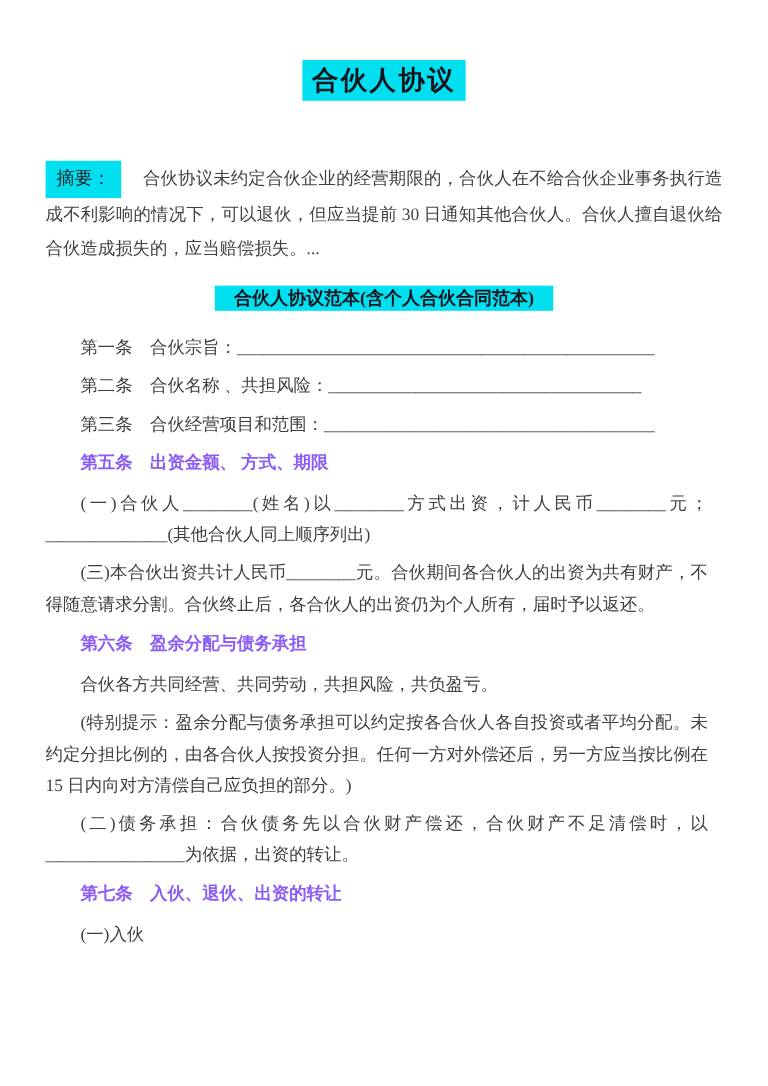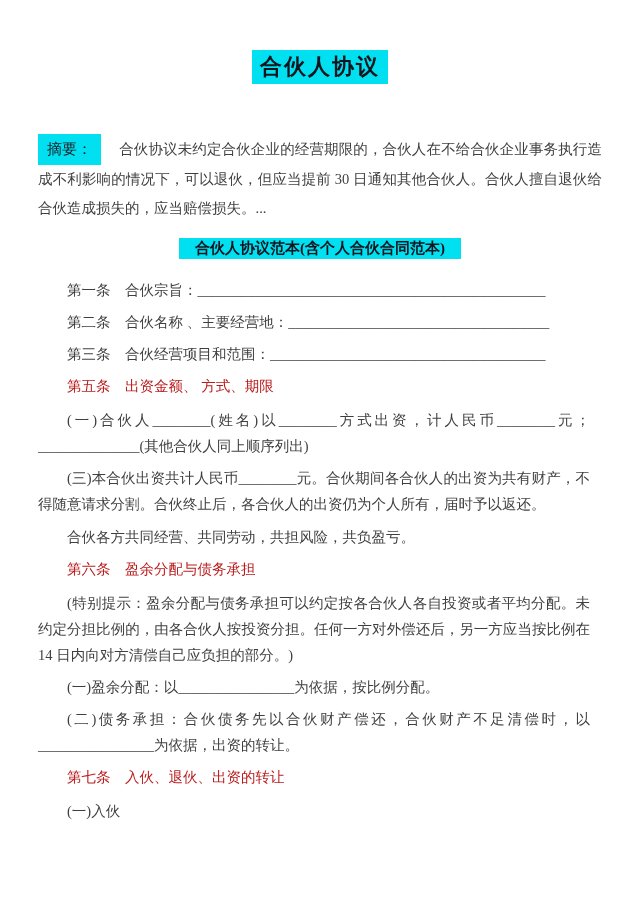--- a/index.html
+++ b/index.html
@@ -60,48 +60,47 @@
   }
   .para {
     font-size: 14.5px;
     line-height: 1.8;
     text-align: justify;
     text-indent: 2em;
     margin: 0 12px 6px 0;
     word-break: break-word;
   }
   .para.heading {
-    font-weight: normal;
-    color: #b91c1c;
+    font-weight: bold;
+    color: #8b5cf6;
     margin-top: 4px;
     margin-bottom: 8px;
   }
 </style>
 </head>
 <body>
 
 <div class="page">
 
   <div class="doc-title-wrap">
     <span class="doc-title">合伙人协议</span>
   </div>
 
   <p class="summary"><span class="summary-label">摘要：</span><span>合伙协议未约定合伙企业的经营期限的，合伙人在不给合伙企业事务执行造成不利影响的情况下，可以退伙，但应当提前 30 日通知其他合伙人。合伙人擅自退伙给合伙造成损失的，应当赔偿损失。...</span></p>
 
   <div class="doc-subtitle-wrap">
     <span class="doc-subtitle">合伙人协议范本(含个人合伙合同范本)</span>
   </div>
 
   <p class="para">第一条　合伙宗旨：________________________________________________</p>
-  <p class="para">第二条　合伙名称 、主要经营地：____________________________________</p>
+  <p class="para">第二条　合伙名称 、共担风险：____________________________________</p>
   <p class="para">第三条　合伙经营项目和范围：______________________________________</p>
   <p class="para heading">第五条　出资金额、 方式、期限</p>
   <p class="para">(一)合伙人________(姓名)以________方式出资，计人民币________元；______________(其他合伙人同上顺序列出)</p>
   <p class="para">(三)本合伙出资共计人民币________元。合伙期间各合伙人的出资为共有财产，不得随意请求分割。合伙终止后，各合伙人的出资仍为个人所有，届时予以返还。</p>
+  <p class="para heading">第六条　盈余分配与债务承担</p>
   <p class="para">合伙各方共同经营、共同劳动，共担风险，共负盈亏。</p>
-  <p class="para heading">第六条　盈余分配与债务承担</p>
-  <p class="para">(特别提示：盈余分配与债务承担可以约定按各合伙人各自投资或者平均分配。未约定分担比例的，由各合伙人按投资分担。任何一方对外偿还后，另一方应当按比例在 14 日内向对方清偿自己应负担的部分。)</p>
-  <p class="para">(一)盈余分配：以________________为依据，按比例分配。</p>
+  <p class="para">(特别提示：盈余分配与债务承担可以约定按各合伙人各自投资或者平均分配。未约定分担比例的，由各合伙人按投资分担。任何一方对外偿还后，另一方应当按比例在 15 日内向对方清偿自己应负担的部分。)</p>
   <p class="para">(二)债务承担：合伙债务先以合伙财产偿还，合伙财产不足清偿时，以________________为依据，出资的转让。</p>
   <p class="para heading">第七条　入伙、退伙、出资的转让</p>
   <p class="para">(一)入伙</p>
 
 </div>
 
 </body></html>

